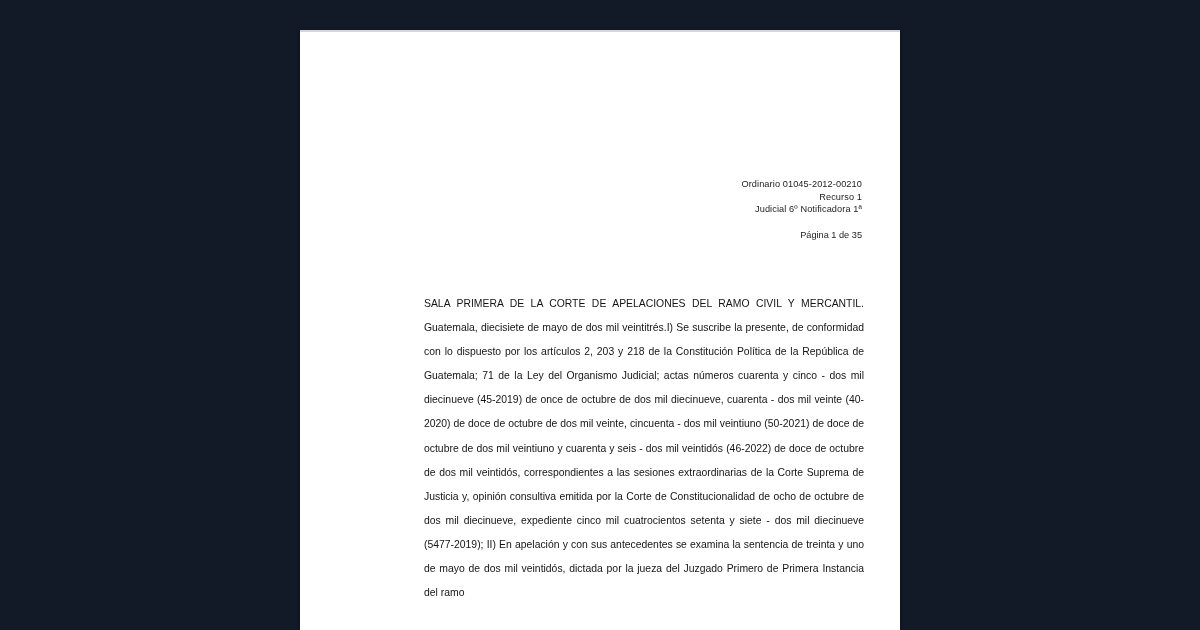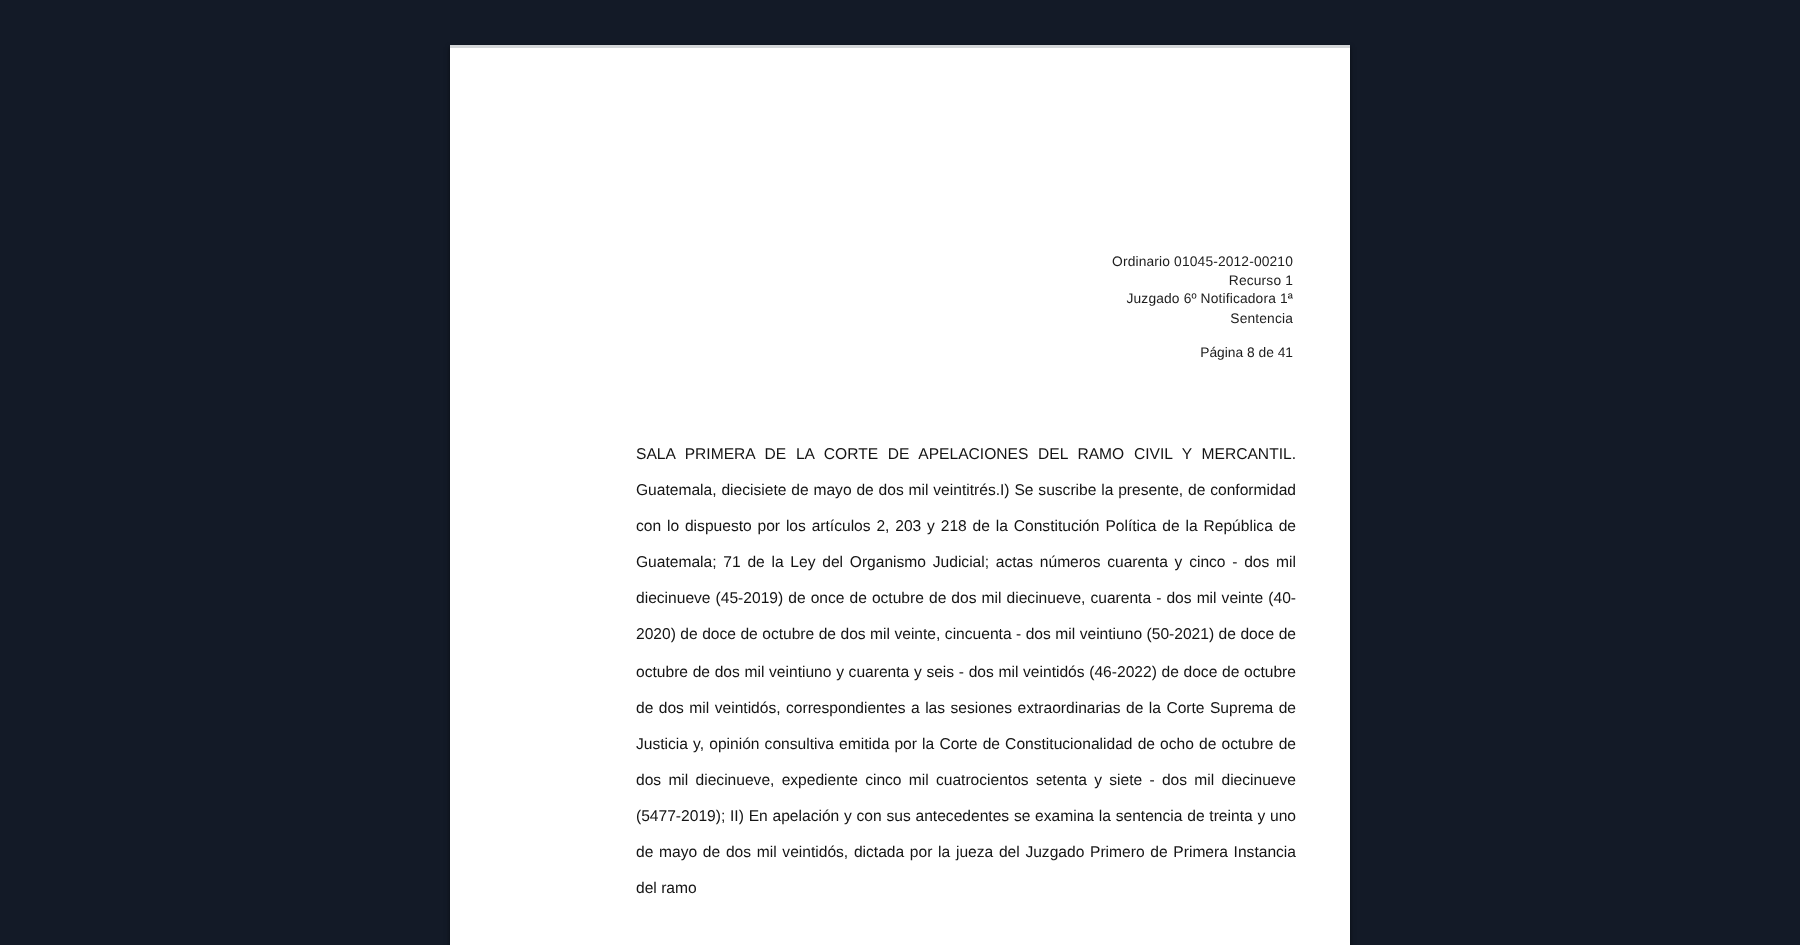--- a/index.html
+++ b/index.html
@@ -49,21 +49,21 @@
     left: 124px;
     top: 0;
     width: 440px;
     height: 100%;
   }
 
   
   .doc-header {
     position: absolute;
     left: 0;
-    top: 138px;
+    top: 148px;
     width: 438px;
     text-align: right;
     color: #1d1d1d;
     font-size: 9.2px;
     line-height: 12.6px;
     letter-spacing: 0.1px;
   }
   .doc-header div {
     white-space: nowrap;
   }
@@ -106,25 +106,24 @@
 <div class="viewer">
 
   <div class="page">
     <div class="page-top-edge"></div>
 
     <div class="page-inner">
 
       <div class="doc-header">
         <div>Ordinario 01045-2012-00210</div>
         <div>Recurso 1</div>
-        <div>Juzgado 6º Notificadora 1ª</div>
-        <div>Sentencia</div>
+        <div>Judicial 6º Notificadora 1ª</div>
       </div>
 
-      <div class="page-counter">Página 8 de 41</div>
+      <div class="page-counter">Página 1 de 35</div>
 
       <div class="body-copy">
         <p><b class="heading-strong">SALA PRIMERA DE LA CORTE DE APELACIONES DEL RAMO CIVIL Y MERCANTIL.</b><span> Guatemala, diecisiete de mayo de dos mil veintitrés.</span><b>I)</b><span> Se suscribe la presente, de conformidad con lo dispuesto por los artículos 2, 203 y 218 de la Constitución Política de la República de Guatemala; 71 de la Ley del Organismo Judicial; actas números cuarenta y cinco - dos mil diecinueve (45-2019) de once de octubre de dos mil diecinueve, cuarenta - dos mil veinte (40-2020) de doce de octubre de dos mil veinte, cincuenta - dos mil veintiuno (50-2021) de doce de octubre de dos mil veintiuno y cuarenta y seis - dos mil veintidós (46-2022) de doce de octubre de dos mil veintidós, correspondientes a las sesiones extraordinarias de la Corte Suprema de Justicia y, opinión consultiva emitida por la Corte de Constitucionalidad de ocho de octubre de dos mil diecinueve, expediente cinco mil cuatrocientos setenta y siete - dos mil diecinueve (5477-2019); </span><b>II)</b><span> En apelación y con sus antecedentes se examina la sentencia de treinta y uno de mayo de dos mil veintidós, dictada por la jueza del Juzgado Primero de Primera Instancia del ramo</span></p>
       </div>
 
     </div>
   </div>
 
 </div>
 

